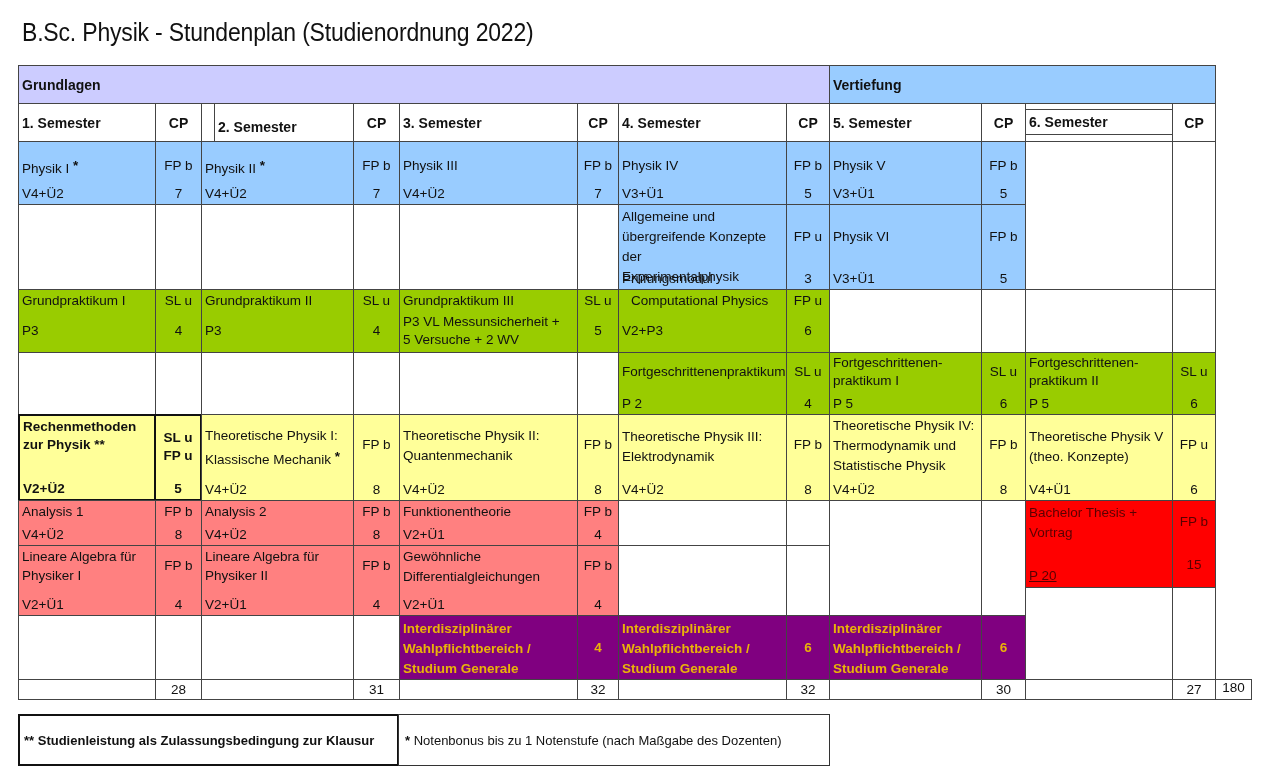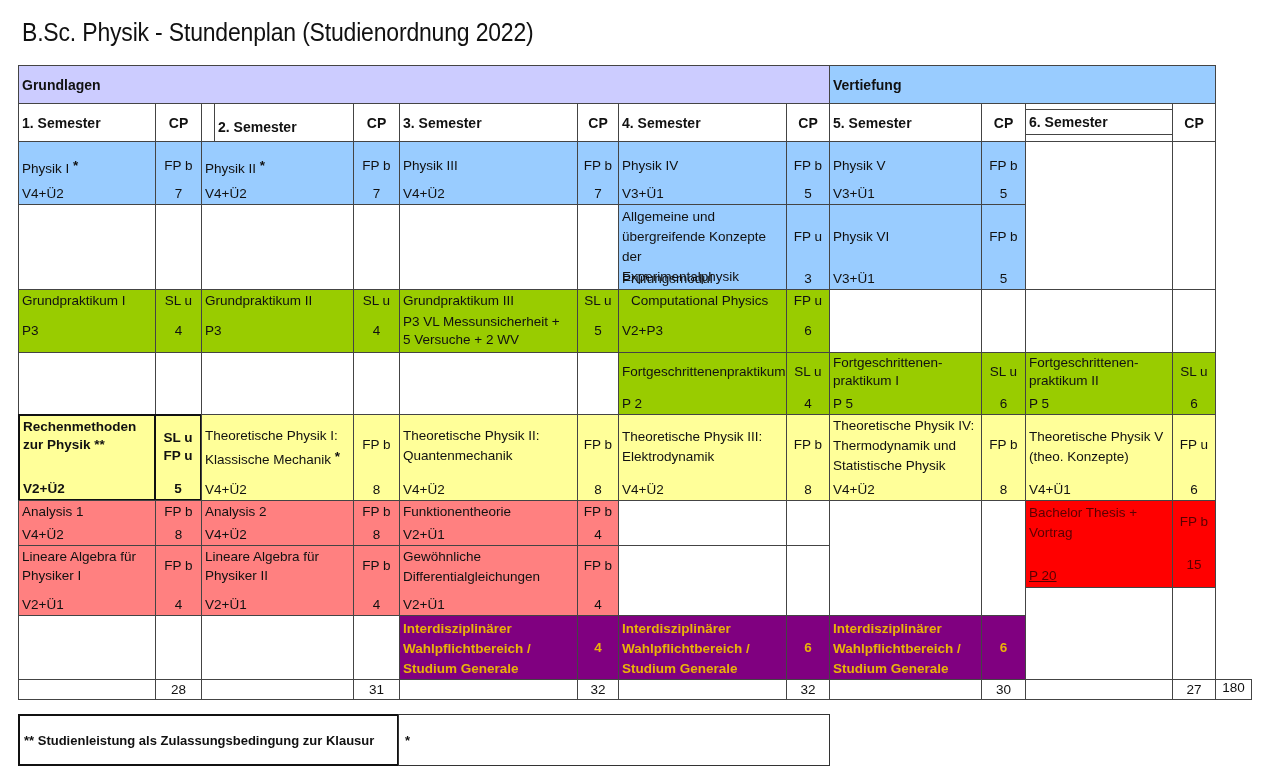--- a/index.html
+++ b/index.html
@@ -398,13 +398,14 @@
   </div>
 <div class="cell white vcn" style="left:1215px;top:679px;width:37px;height:21px;align-items:flex-end;">
     <span>180</span>
   </div>
 
 <div class="note" style="left:18px;top:714px;width:381px;height:52px;border:2px solid #111;font-weight:bold;">
   <span>** Studienleistung als Zulassungsbedingung zur Klausur</span>
 </div>
 <div class="note" style="left:398px;top:714px;width:432px;height:52px;padding-left:6px;">
   <b style="vertical-align:3px;">*</b>
+    <span style="white-space:pre;"> Notenbonus bis zu 1 Notenstufe (nach Maßgabe des Dozenten)</span>
 </div>
 
 </body></html>

